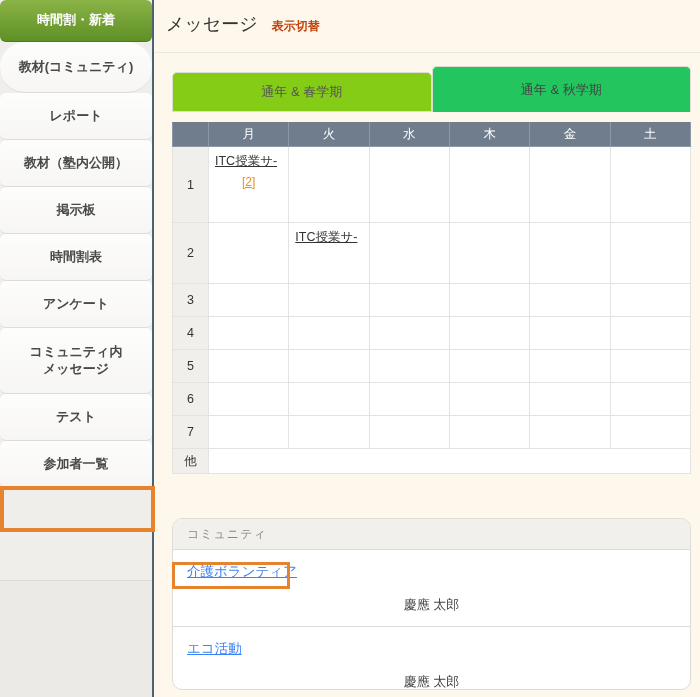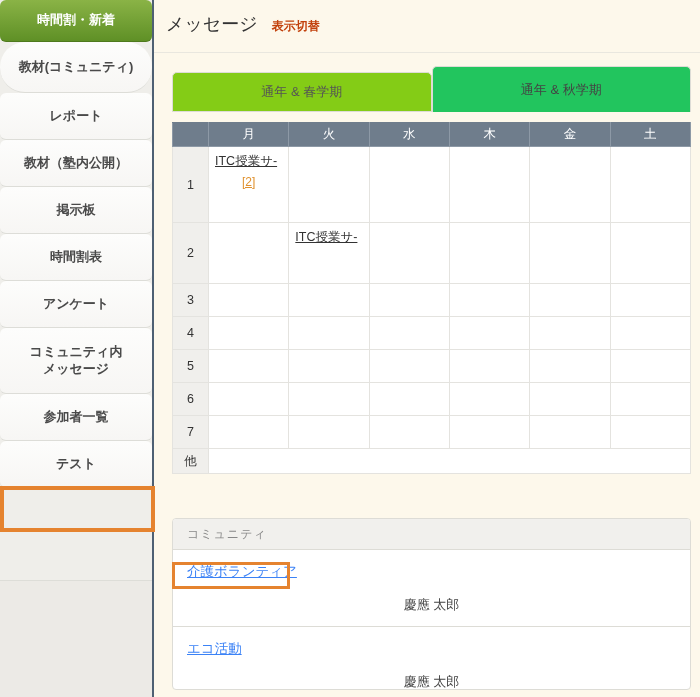--- a/index.html
+++ b/index.html
@@ -83,21 +83,21 @@
   .cell-link {
     display:inline-block; max-width:66px; margin:5px 0 0 6px;
     color:#333; text-decoration:underline; word-break:break-all; line-height:1.5; cursor:pointer;
   }
   .cell-badge { display:block; text-align:center; margin-top:4px; }
   .cell-badge a { color:#e0912e; font-size:12px; text-decoration:underline; cursor:pointer; }
 
   
   .community {
     position:absolute; top:518px; left:18px; width:519px; height:172px;
-    background:#fff; border:1px solid #dddcd6; border-radius:4px; overflow:hidden;
+    background:#fff; border:1px solid #dddcd6; border-radius:10px; overflow:hidden;
   }
   .community-header {
     height:31px; background:#f1f0ed; border-bottom:1px solid #dddcd6;
     display:flex; align-items:center; padding-left:14px;
     font-size:12px; color:#888; letter-spacing:1px;
   }
   .community-item { padding:12px 14px; }
   .community-item + .community-item { border-top:1px solid #dddcd6; }
   .community-link { font-size:13.5px; color:#3b82f6; text-decoration:underline; cursor:pointer; }
   .community-owner { font-size:13px; color:#444; margin-top:15px;text-align:center; }
@@ -130,24 +130,24 @@
     <div class="nav-item">
         <span>時間割表</span>
       </div>
     <div class="nav-item">
         <span>アンケート</span>
       </div>
     <div class="nav-item tall">
       <span><span>コミュニティ内</span><br><span>メッセージ</span></span>
     </div>
     <div class="nav-item">
+        <span>テスト</span>
+      </div>
+    <div class="nav-item">
         <span>参加者一覧</span>
-      </div>
-    <div class="nav-item">
-        <span>テスト</span>
       </div>
   </div>
   <div class="sidebar-footer"></div>
 </div>
 
 <div class="main">
 
   <div class="page-header">
     <span class="page-title">メッセージ</span>
     <a class="toggle-link">表示切替</a>

